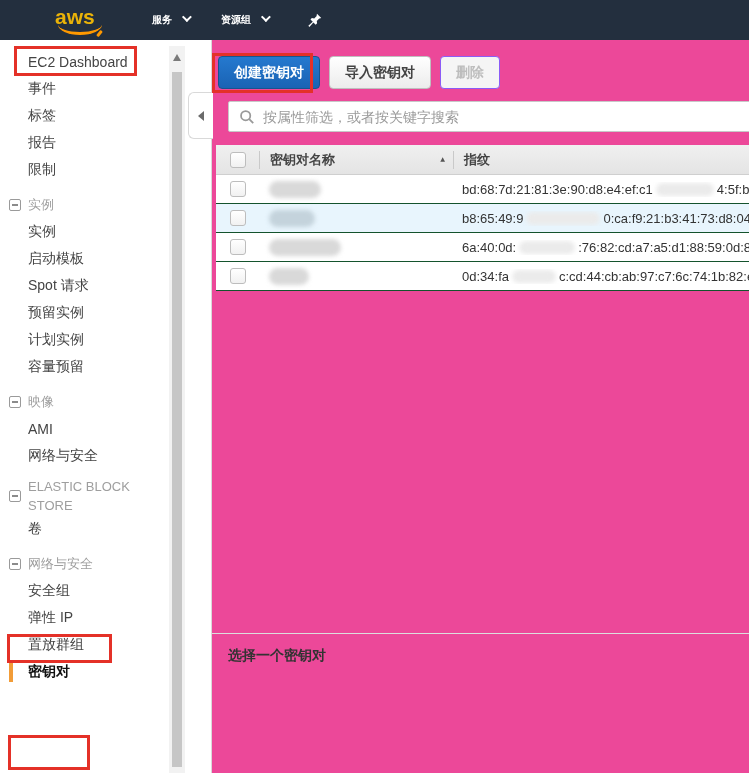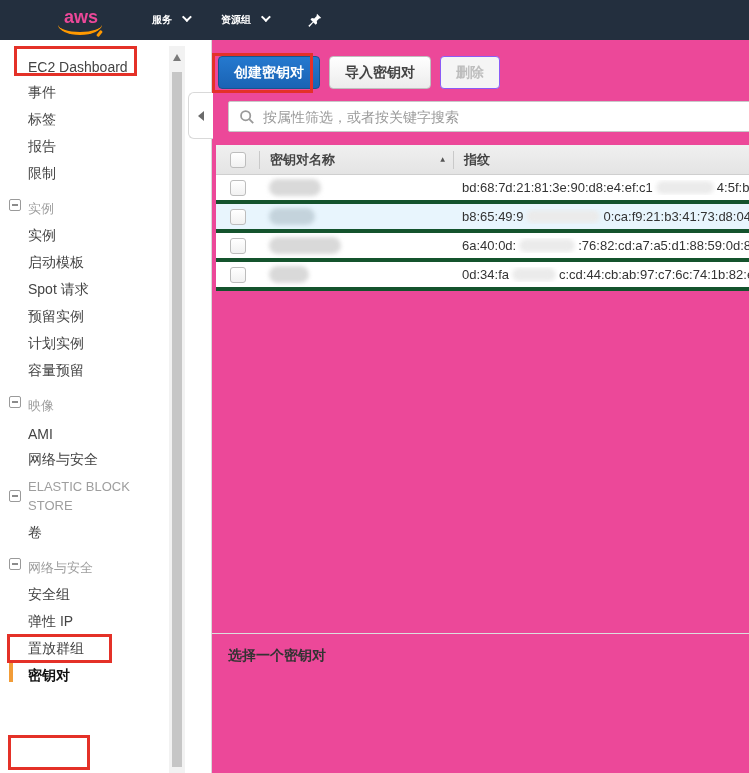--- a/index.html
+++ b/index.html
@@ -2,35 +2,35 @@
 <html><head>
 <meta charset="utf-8">
 <style>
   * { margin:0; padding:0; box-sizing:border-box; }
   html,body { width:749px; height:773px; overflow:hidden; background:#fff;
     font-family:"Liberation Sans","DejaVu Sans",sans-serif; }
   
   .topbar { position:absolute; left:0; top:0; width:749px; height:40px;
     background:#232f3e; display:flex; align-items:center; z-index:20; }
   .logo { position:relative; margin-left:55px; width:52px; height:30px;
-    color:#ec4899; font-weight:bold; font-size:18px; text-align:center; line-height:24px; }
+    color:#eab308; font-weight:bold; font-size:21px; text-align:left; line-height:24px; }
   .smile { position:absolute; left:3px; bottom:0px; width:44px; height:11px;
     border-bottom:3px solid #ff9900; border-radius:50% / 0 0 95% 95%; }
   .smile::after { content:''; position:absolute; right:-1px; bottom:-3px; width:7px; height:3px;
     background:#ff9900; transform:rotate(-50deg); border-radius:1px; }
   .nav-item { display:flex; align-items:center; color:#fff; font-size:10px; font-weight:bold; cursor:pointer; }
   .nav-item.svc { margin-left:45px; }
   .nav-item.res { margin-left:32px; }
   .chev { width:7px; height:7px; border-right:2px solid #fff; border-bottom:2px solid #fff;
     transform:rotate(45deg) translateY(-2px); margin-left:10px; margin-top:-4px; }
   .pin { margin-left:38px; display:flex; align-items:center; cursor:pointer; }
   
   .sidebar { position:absolute; left:0; top:40px; width:169px; bottom:0; background:#fff;
     padding-top:8px; overflow:hidden; }
-  .side-item { position:relative; min-height:27px; display:flex; align-items:flex-end;
+  .side-item { position:relative; min-height:27px; display:flex; align-items:center;
     padding-left:28px; font-size:14px; color:#444; cursor:pointer; }
   .side-item.section { margin-top:8px; color:#9e9e9e; font-size:13px; cursor:default; }
   .side-item.section .side-label { width:118px; line-height:19px; }
   .side-item.selected { font-weight:bold; color:#111; }
   .minus-box { display:none; position:absolute; left:9px; top:50%; margin-top:-6px;
     width:12px; height:12px; border:1px solid #9a9a9a; border-radius:2px; background:#fff; }
   .minus-box::after { content:''; position:absolute; left:2px; right:2px; top:4px;
     border-top:2px solid #8b8b8b; }
   .side-item.section .minus-box { display:block; }
   .orange-bar { display:none; position:absolute; left:9px; top:50%; margin-top:-10px;
@@ -60,21 +60,21 @@
     border:1px solid #c8c8c8; border-radius:2px; background:#fff; display:flex; align-items:center; }
   .search-row input { border:none; outline:none; flex:1; font-size:14px; color:#333;
     font-family:inherit; background:transparent; }
   .search-row input::placeholder { color:#9a9a9a; }
   .search-icon { margin:0 8px 0 10px; display:flex; }
   
   .table { position:absolute; left:4px; top:105px; right:0; }
   .thead { display:flex; align-items:center; height:30px;
     background:linear-gradient(#f0f0f0,#e4e4e4); border-bottom:1px solid #cfcfcf;
     font-size:13px; font-weight:bold; color:#444; }
-  .trow { display:flex; align-items:center; height:29px; border-bottom:4px solid #14532d;
+  .trow { display:flex; align-items:center; height:29px; border-bottom:1px solid #14532d;
     background:#fff; font-size:13px; color:#333; }
   .trow.highlighted { background:#e8f5fd; }
   .cb-cell { width:43px; display:flex; justify-content:center; align-items:center; flex:none; }
   .name-cell { width:193px; flex:none; display:flex; align-items:center; padding-left:10px; position:relative;font-family:Liberation Mono, monospace; }
   .fp-cell { flex:1; display:flex; align-items:center; padding-left:10px;
     white-space:nowrap; overflow:hidden; }
   .hdr-sep { width:1px; height:18px; background:#c9c9c9; }
   .sort-asc { margin-left:auto; margin-right:8px; font-size:8px; color:#555; }
   .checkbox { width:16px; height:16px; border:1px solid #bdbdbd; border-radius:3px;
     background:linear-gradient(#fff,#f1f1f1); cursor:pointer; }

